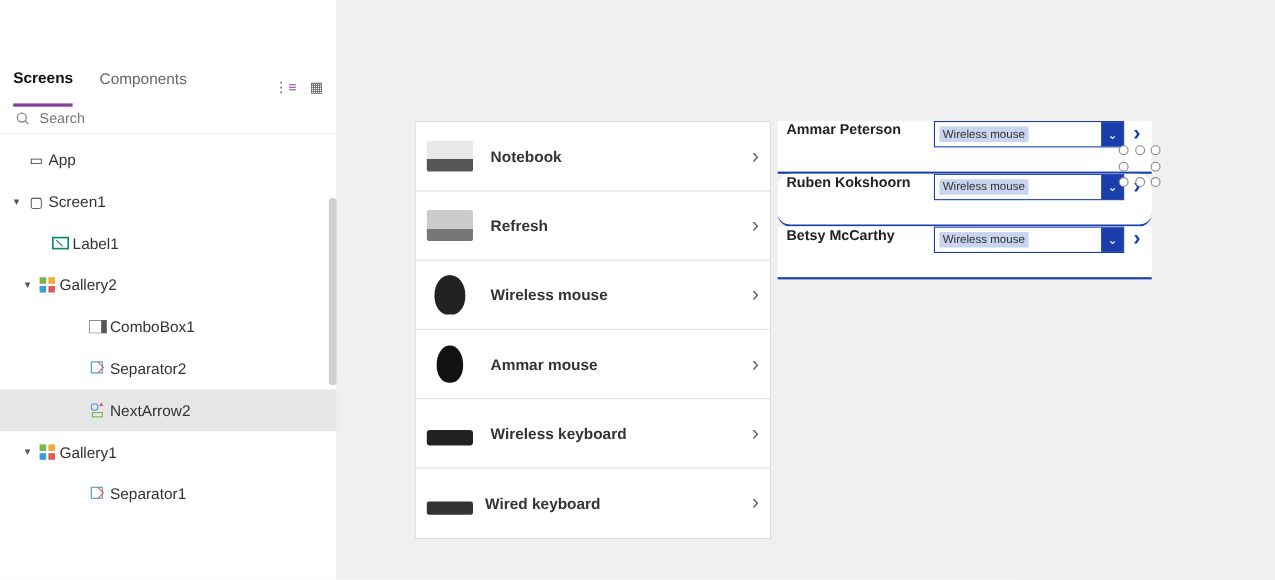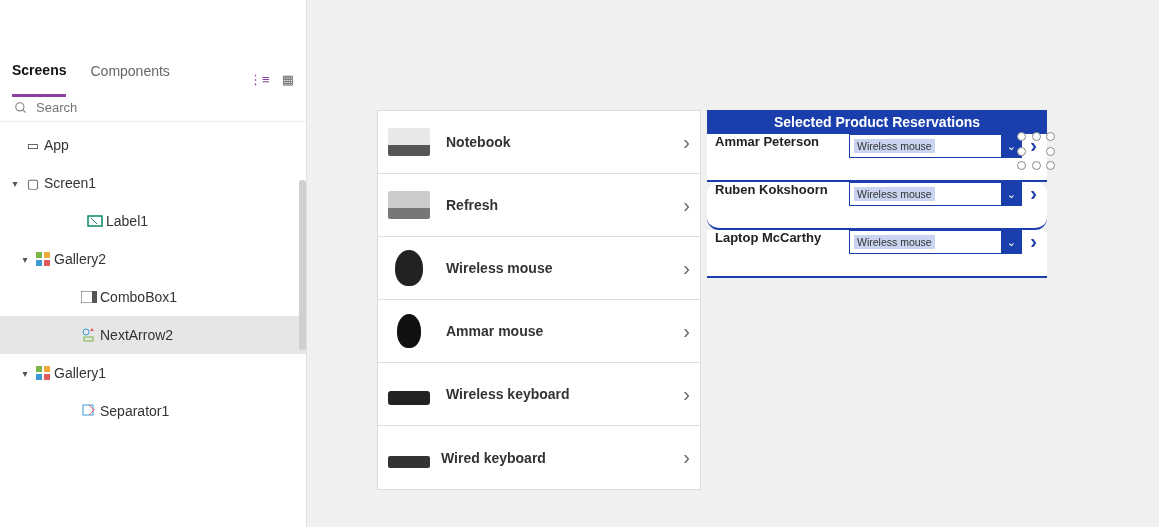--- a/index.html
+++ b/index.html
@@ -21,21 +21,21 @@
 .tabicons { margin-left:auto; display:flex; gap:12px; color:#666;}
 .search { display:flex; align-items:center; gap:8px; padding:6px 14px; border-bottom:1px solid #eee;}
 .search svg{ color:#888;}
 .search input { border:none; outline:none; flex:1; font-size:13px; color:#b91c1c;}
 .tree { padding:4px 0; }
 .tree-row { display:flex; align-items:center; height:38px; padding-left:8px; color:#333; cursor:pointer;}
 .tree-row.selected{ background:#e6e6e6;}
 .tree-row .tog { width:14px; text-align:center; color:#555; font-size:10px;}
 .tree-row .icn { width:22px; display:inline-flex; align-items:center; justify-content:center;}
 .tree-row .lbl { font-size:14px;}
-.ind0{padding-left:8px;} .ind1{padding-left:18px;} .ind2{padding-left:84px;} .ind3{padding-left:78px;}
+.ind0{padding-left:8px;} .ind1{padding-left:18px;} .ind2{padding-left:44px;} .ind3{padding-left:78px;}
 
 .canvas { flex:1; background:#f0f0f0; position:relative; padding-top:110px;}
 .canvas-inner{ display:flex; gap:6px; padding-left:70px;}
 .gallery { width:324px; background:#fff; border:1px solid #ddd;}
 .g-row { display:flex; align-items:center; height:63px; border-bottom:1px solid #ddd; padding:0 10px; gap:16px;}
 .g-row:last-child{border-bottom:none;gap:11px;}
 .g-img { width:42px; height:28px; background:#999; border-radius:2px; position:relative;}
 .g-lbl { font-weight:600; flex:1; font-size:14px;}
 .g-chev { color:#666; font-size:20px; font-weight:300;}
 .img-notebook{ background:linear-gradient(#e8e8e8 60%, #555 60%);}
@@ -128,20 +128,29 @@
         </div>
       <div class="tree-row ind3">
           <span class="icn">
             <svg width="16" height="12">
               <rect x="0" y="0" width="16" height="12" fill="none" stroke="#555"></rect>
               <rect x="11" y="0" width="5" height="12" fill="#555"></rect>
             </svg>
           </span>
           <span class="lbl">ComboBox1</span>
         </div>
+      <div class="tree-row ind3">
+          <span class="icn">
+            <svg width="16" height="14">
+              <rect x="2" y="1" width="10" height="10" fill="none" stroke="#3b9bd4"></rect>
+              <path d="M8 1 L13 6 L8 11" fill="none" stroke="#e05c5c"></path>
+            </svg>
+          </span>
+          <span class="lbl">Separator2</span>
+        </div>
       <div class="tree-row ind3 selected">
           <span class="icn">
             <svg width="16" height="16">
               <circle cx="5" cy="5" r="3" fill="none" stroke="#3b9bd4"></circle>
               <path d="M9 4 l4 0 l-2 -3z" fill="#e05c5c"></path>
               <rect x="3" y="10" width="9" height="4" fill="none" stroke="#7ab648"></rect>
             </svg>
           </span>
           <span class="lbl">NextArrow2</span>
         </div>
@@ -201,40 +210,39 @@
             </div>
             <div class="g-row">
               <div class="g-img img-wiredkb"></div>
               <div class="g-lbl">Wired keyboard</div>
               <div class="g-chev">›</div>
             </div>
           </div>
       </div>
       <div style="position:relative;">
         <div class="reservations">
-          <div class="res-header" style="background:#1a3fad">Selected Product Reservations</div>
           <div id="res-list">
               <div class="res-row" style="border-color: rgb(26, 63, 173);">
                 <div class="res-name">Ammar Peterson</div>
                 <div class="combo" style="border-color:#1a3fad">
                   <span class="sel" style="background:#c8d4f0">Wireless mouse</span>
                   <span class="dd" style="background:#1a3fad">⌄</span>
                 </div>
                 <div class="res-chev" style="color:#1a3fad">›</div>
               </div>
               <div class="res-row" style="border-color: rgb(26, 63, 173); border-radius: 12px;">
                 <div class="res-name">Ruben Kokshoorn</div>
                 <div class="combo" style="border-color:#1a3fad">
                   <span class="sel" style="background:#c8d4f0">Wireless mouse</span>
                   <span class="dd" style="background:#1a3fad">⌄</span>
                 </div>
                 <div class="res-chev" style="color:#1a3fad">›</div>
               </div>
               <div class="res-row" style="border-color: rgb(26, 63, 173);">
-                <div class="res-name">Laptop McCarthy</div>
+                <div class="res-name">Betsy McCarthy</div>
                 <div class="combo" style="border-color:#1a3fad">
                   <span class="sel" style="background:#c8d4f0">Wireless mouse</span>
                   <span class="dd" style="background:#1a3fad">⌄</span>
                 </div>
                 <div class="res-chev" style="color:#1a3fad">›</div>
               </div>
             </div>
         </div>
 
         <div class="sel-handles" style="left:314px; top:26px; width:30px; height:30px;">

